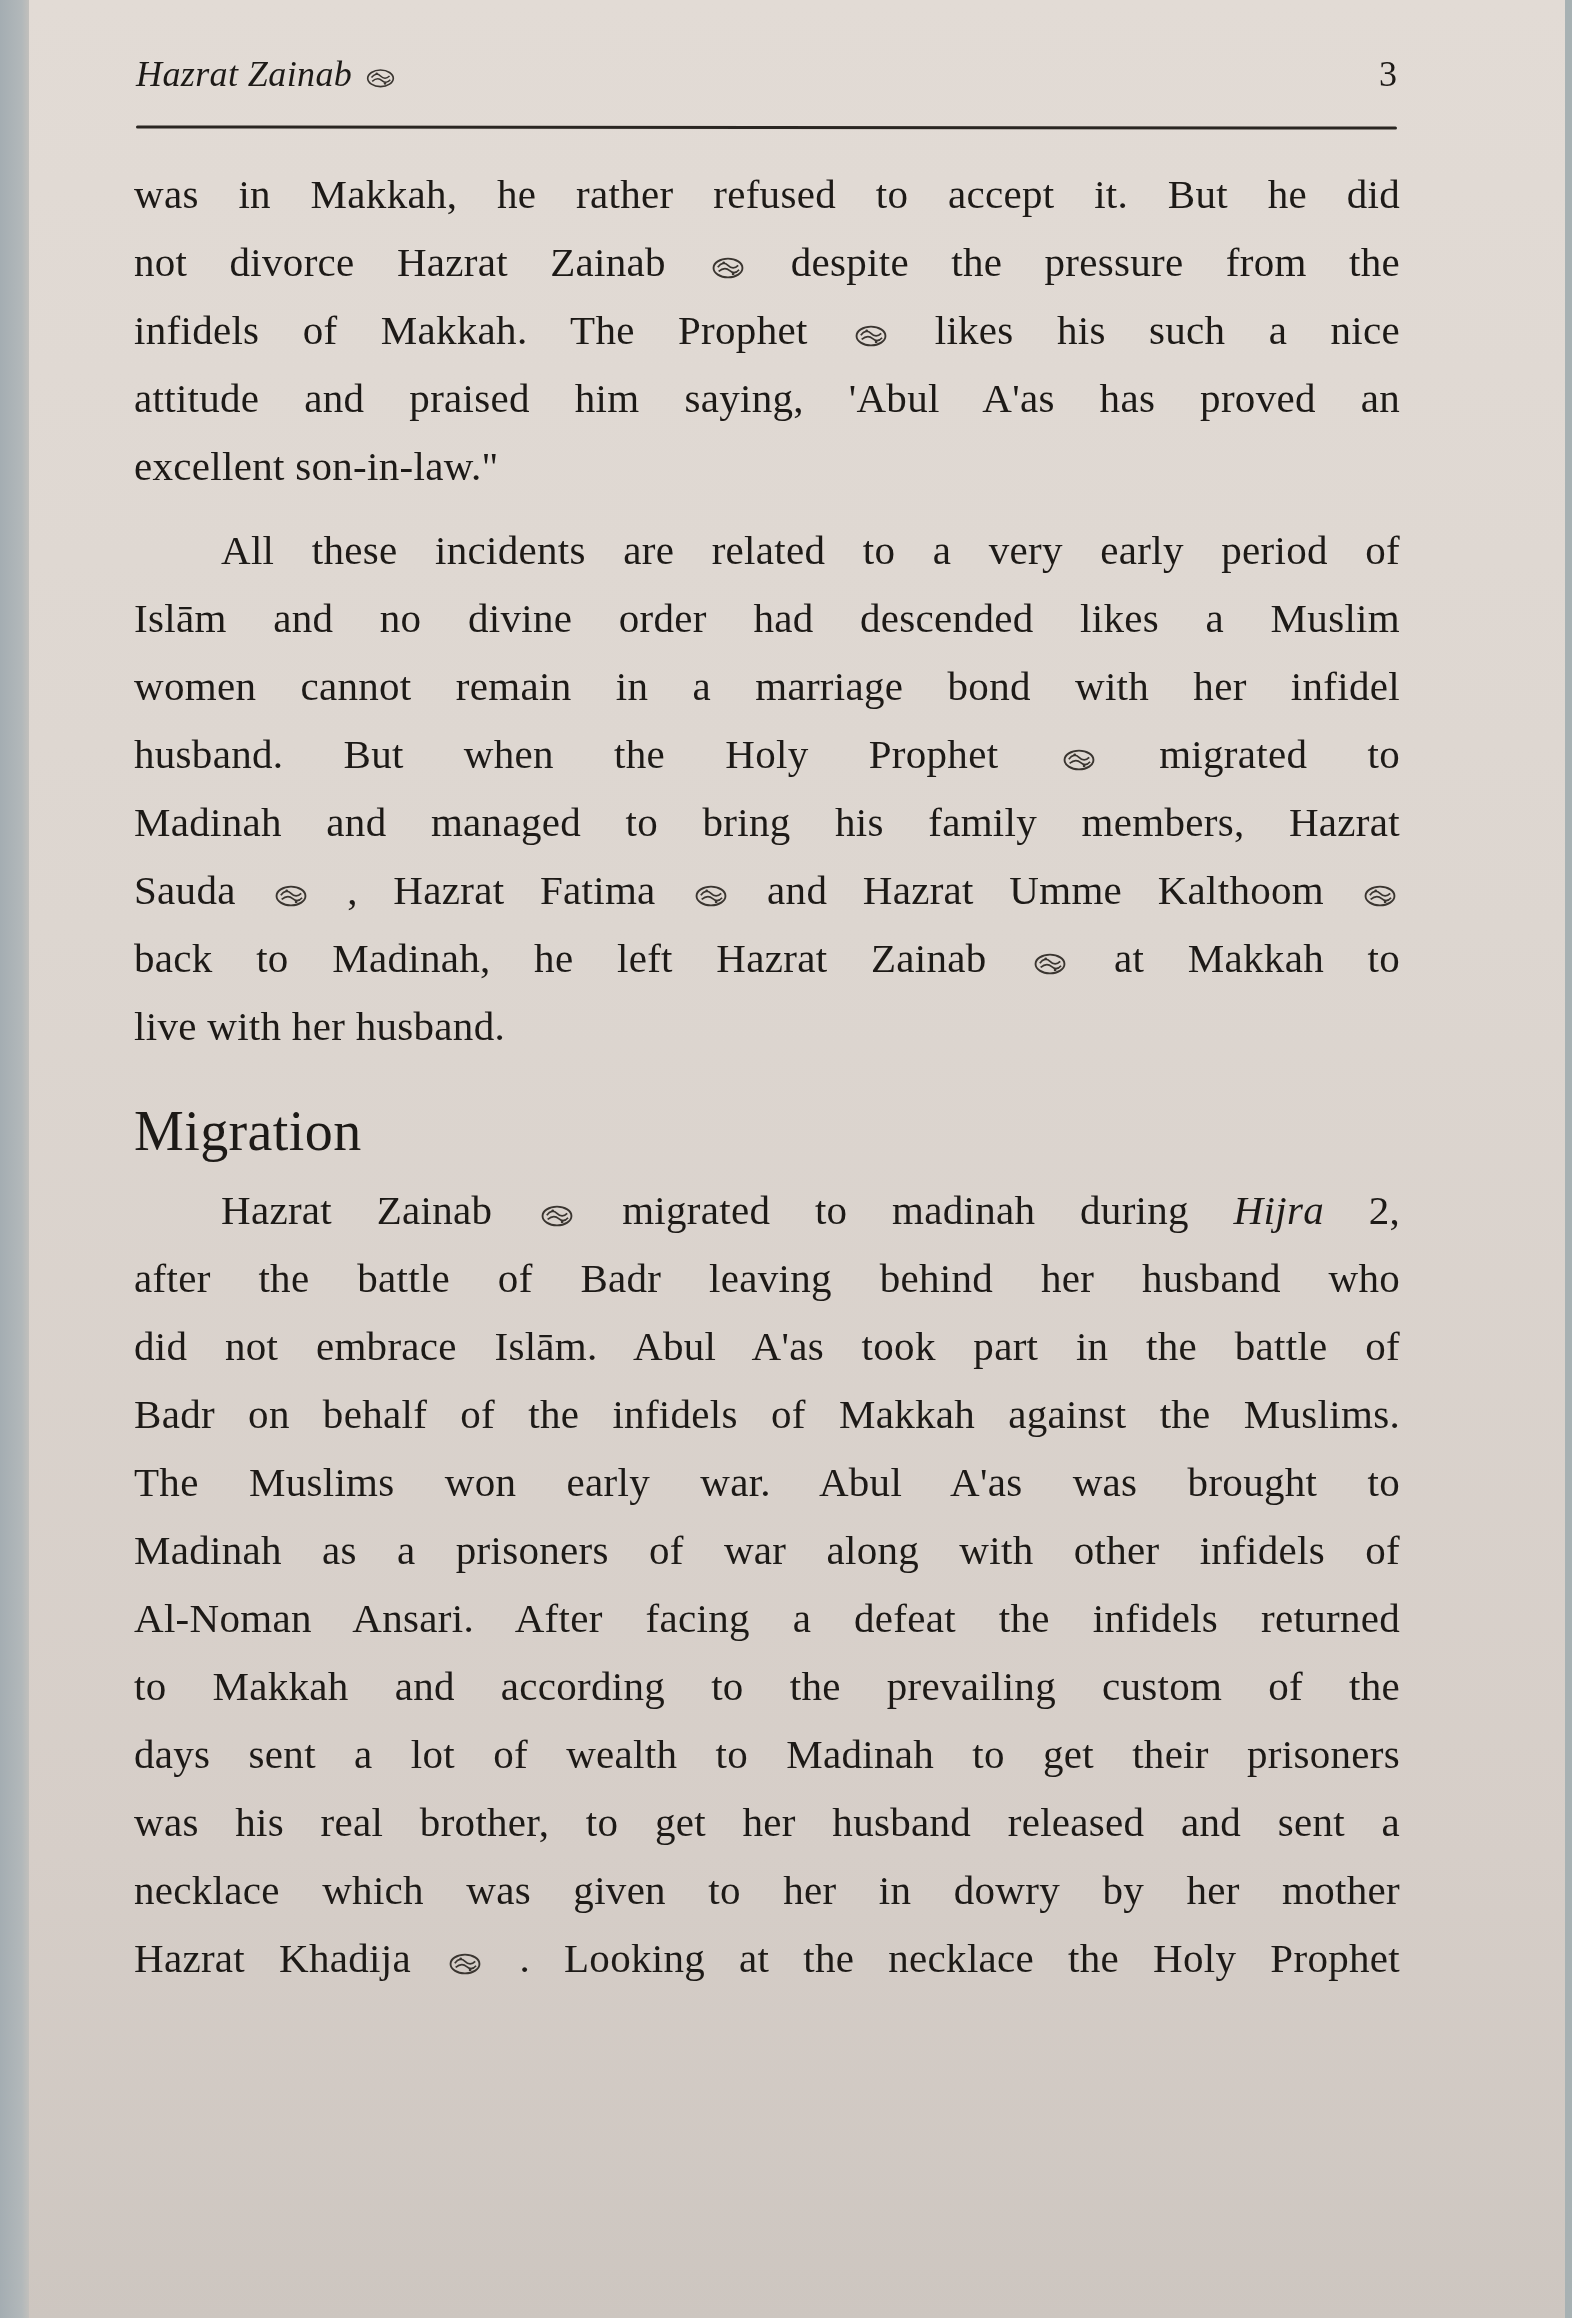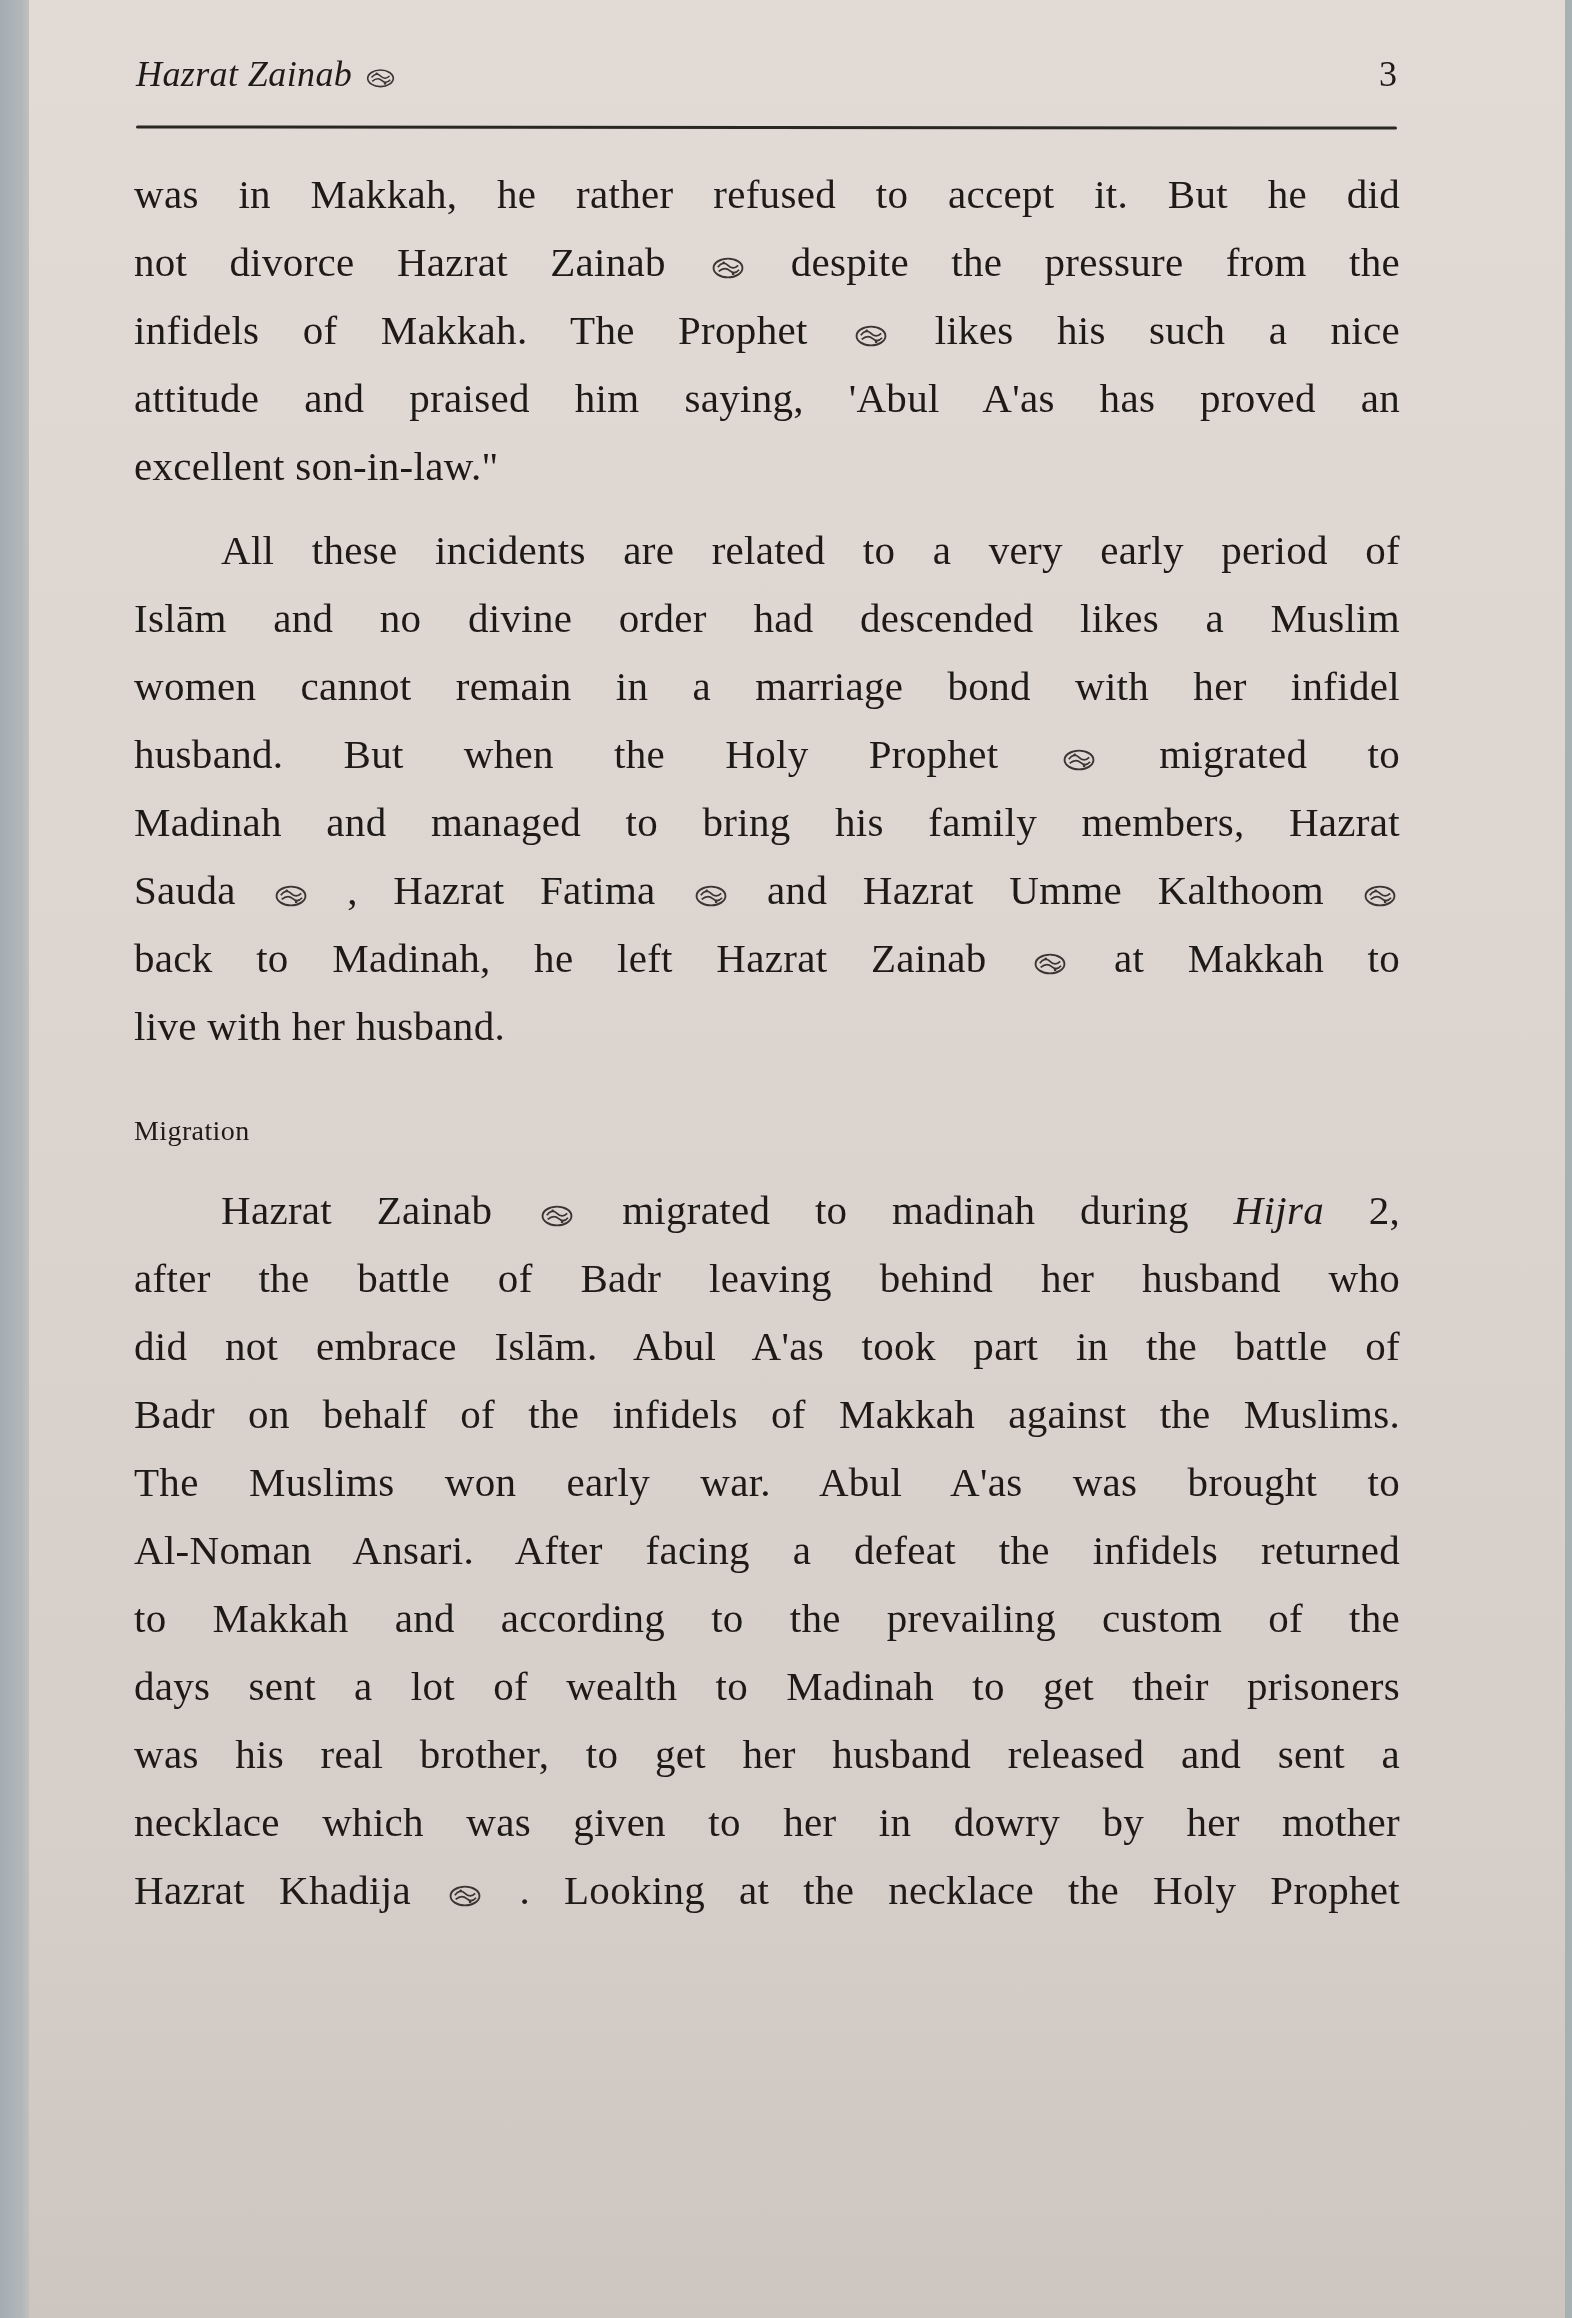--- a/index.html
+++ b/index.html
@@ -98,21 +98,21 @@
       text-align-last: left;
     }
     .para-gap {
       height: 16px;
     }
     .indent {
       padding-left: 87px;
     }
     .heading {
       display: block;
-      font-size: 28px;
+      font-size: 56px;
       line-height: 68px;
       margin-top: 21px;
       margin-bottom: 11.3px;
       letter-spacing: 0.4px;
     }
     .italic {
       font-style: italic;
     }
   </style>
 </head>
@@ -208,20 +208,21 @@
             <ellipse cx="20" cy="15" rx="17" ry="11" fill="none" stroke="#3a3530" stroke-width="2.2"></ellipse>
             <path d="M8 14 Q14 6 20 12 T32 12" fill="none" stroke="#3a3530" stroke-width="2"></path>
             <path d="M9 19 Q16 13 22 18 T33 17" fill="none" stroke="#3a3530" stroke-width="2"></path>
             <circle cx="15" cy="9" r="1.6" fill="#3a3530"></circle>
             <circle cx="26" cy="22" r="1.6" fill="#3a3530"></circle>
           </svg> <span>migrated to madinah during </span><span class="italic">Hijra</span><span> 2,</span></span>
         <span class="line"><span>after the battle of Badr leaving behind her husband who</span></span>
         <span class="line"><span>did not embrace Islām. Abul A'as took part in the battle of</span></span>
         <span class="line"><span>Badr on behalf of the infidels of Makkah against the Muslims.</span></span>
         <span class="line"><span>The Muslims won early war. Abul A'as was brought to</span></span>
+        <span class="line"><span>Madinah as a prisoners of war along with other infidels of</span></span>
         <span class="line"><span>Al-Noman Ansari. After facing a defeat the infidels returned</span></span>
         <span class="line"><span>to Makkah and according to the prevailing custom of the</span></span>
         <span class="line"><span>days sent a lot of wealth to Madinah to get their prisoners</span></span>
         <span class="line"><span>was his real brother, to get her husband released and sent a</span></span>
         <span class="line"><span>necklace which was given to her in dowry by her mother</span></span>
         <span class="line"><span>Hazrat Khadija</span> <svg class="honorific" viewBox="0 0 40 30">
             <ellipse cx="20" cy="15" rx="17" ry="11" fill="none" stroke="#3a3530" stroke-width="2.2"></ellipse>
             <path d="M8 14 Q14 6 20 12 T32 12" fill="none" stroke="#3a3530" stroke-width="2"></path>
             <path d="M9 19 Q16 13 22 18 T33 17" fill="none" stroke="#3a3530" stroke-width="2"></path>
             <circle cx="15" cy="9" r="1.6" fill="#3a3530"></circle>

